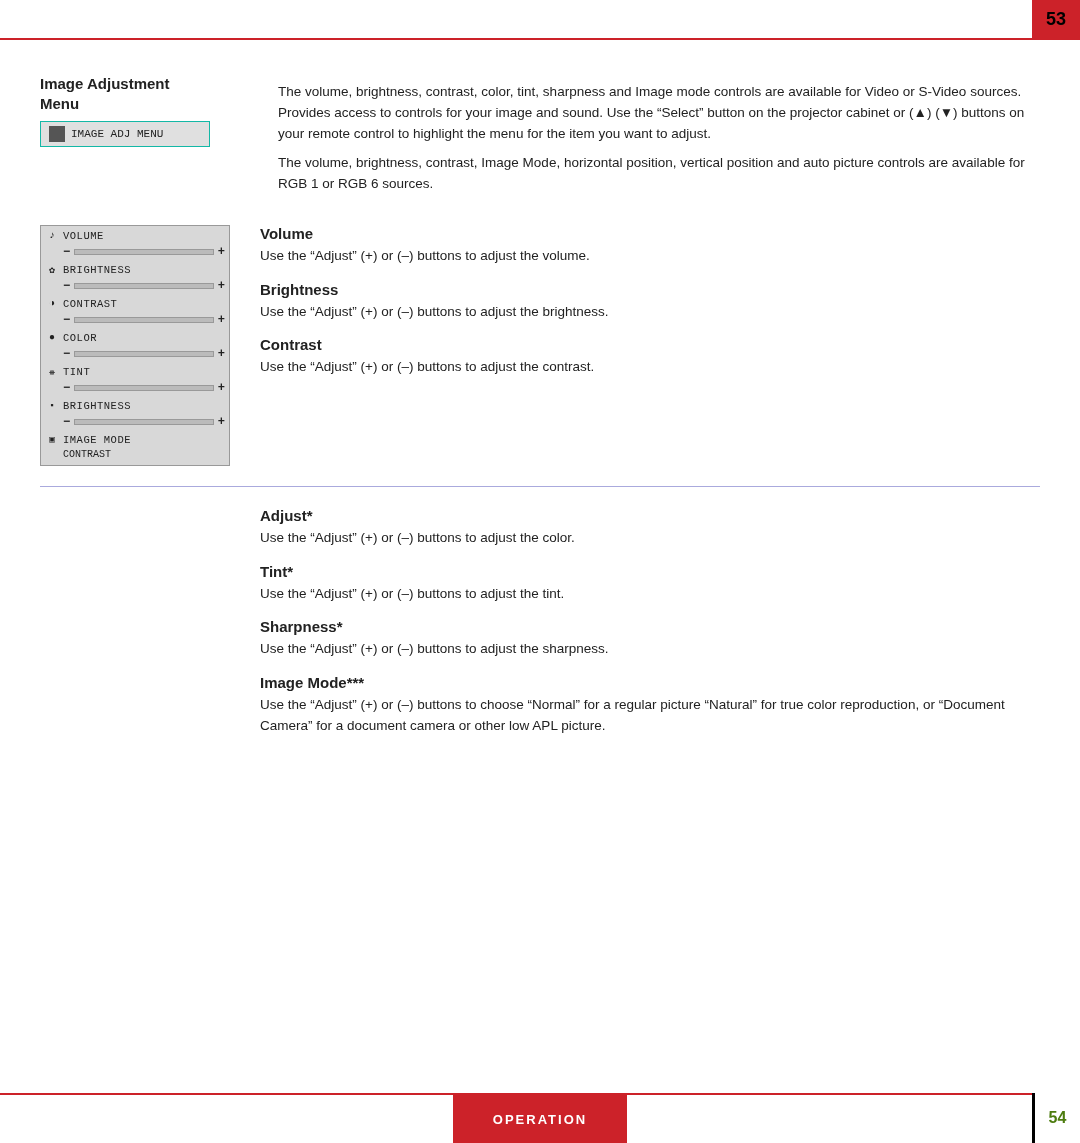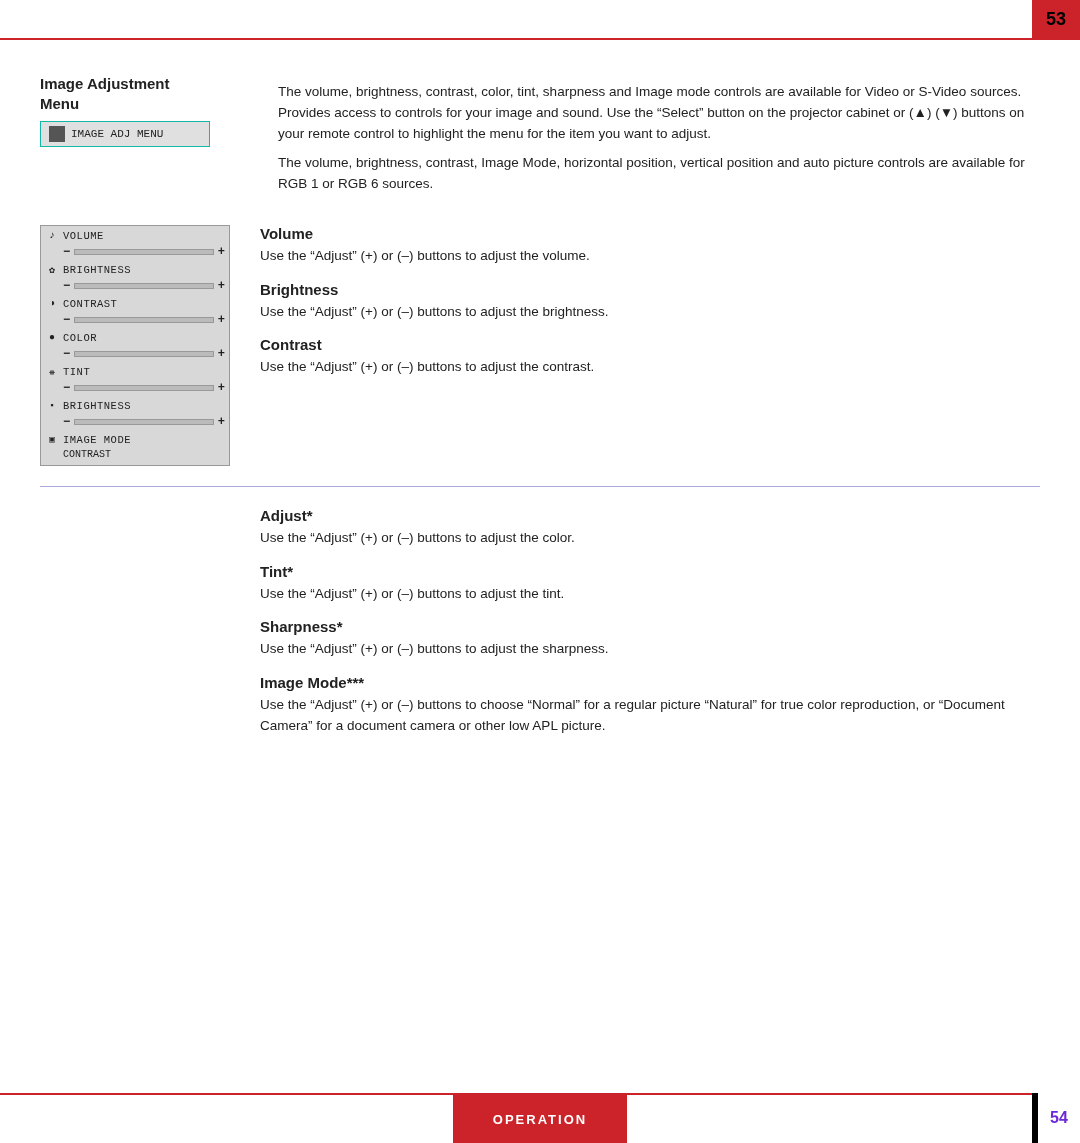--- a/index.html
+++ b/index.html
@@ -218,29 +218,29 @@
       align-items: center;
       margin-left: auto;
       margin-right: auto;
     }
 
     .page-badge-bottom {
       position: absolute;
       bottom: 0;
       right: 0;
       background: #fff;
-      color: #6d28d9;
+      color: #4d7c0f;
       font-size: 16px;
       font-weight: bold;
       width: 48px;
       height: 50px;
       display: flex;
       align-items: center;
       justify-content: center;
-      border-left: 6px solid #000000;
+      border-left: 3px solid #000000;
     }
   </style>
 </head>
 <body>
 
 <div class="page-badge-top">53</div>
 
 <div class="top-line"></div>
 
 <div class="main-content">

